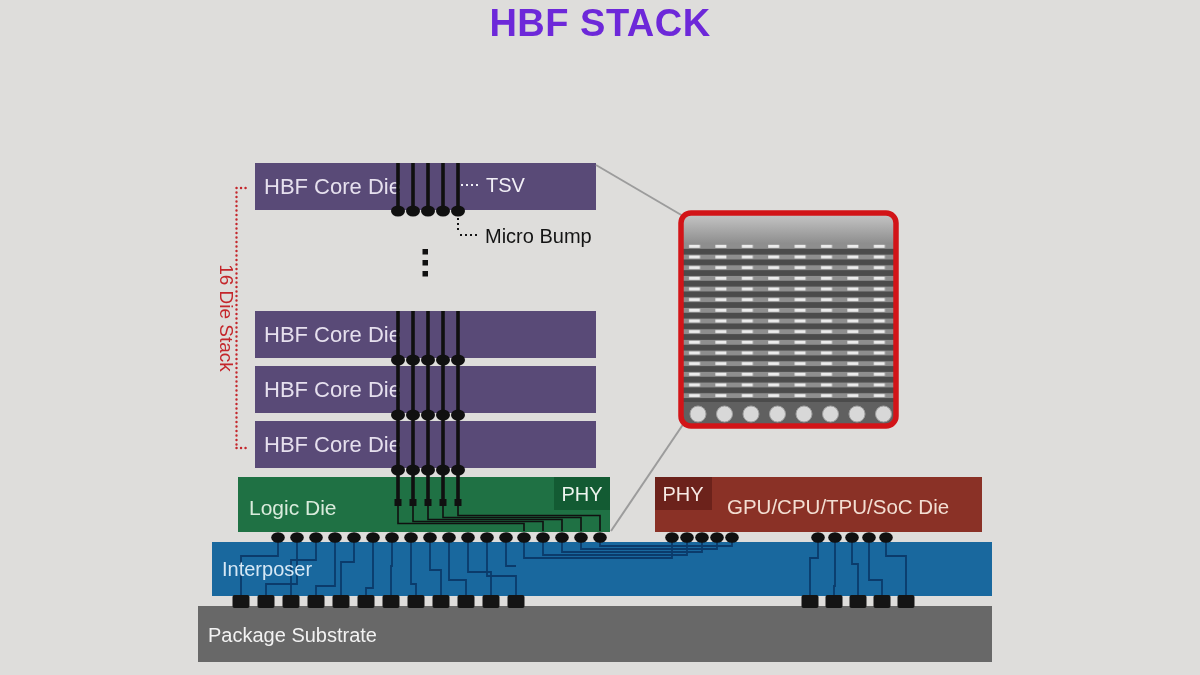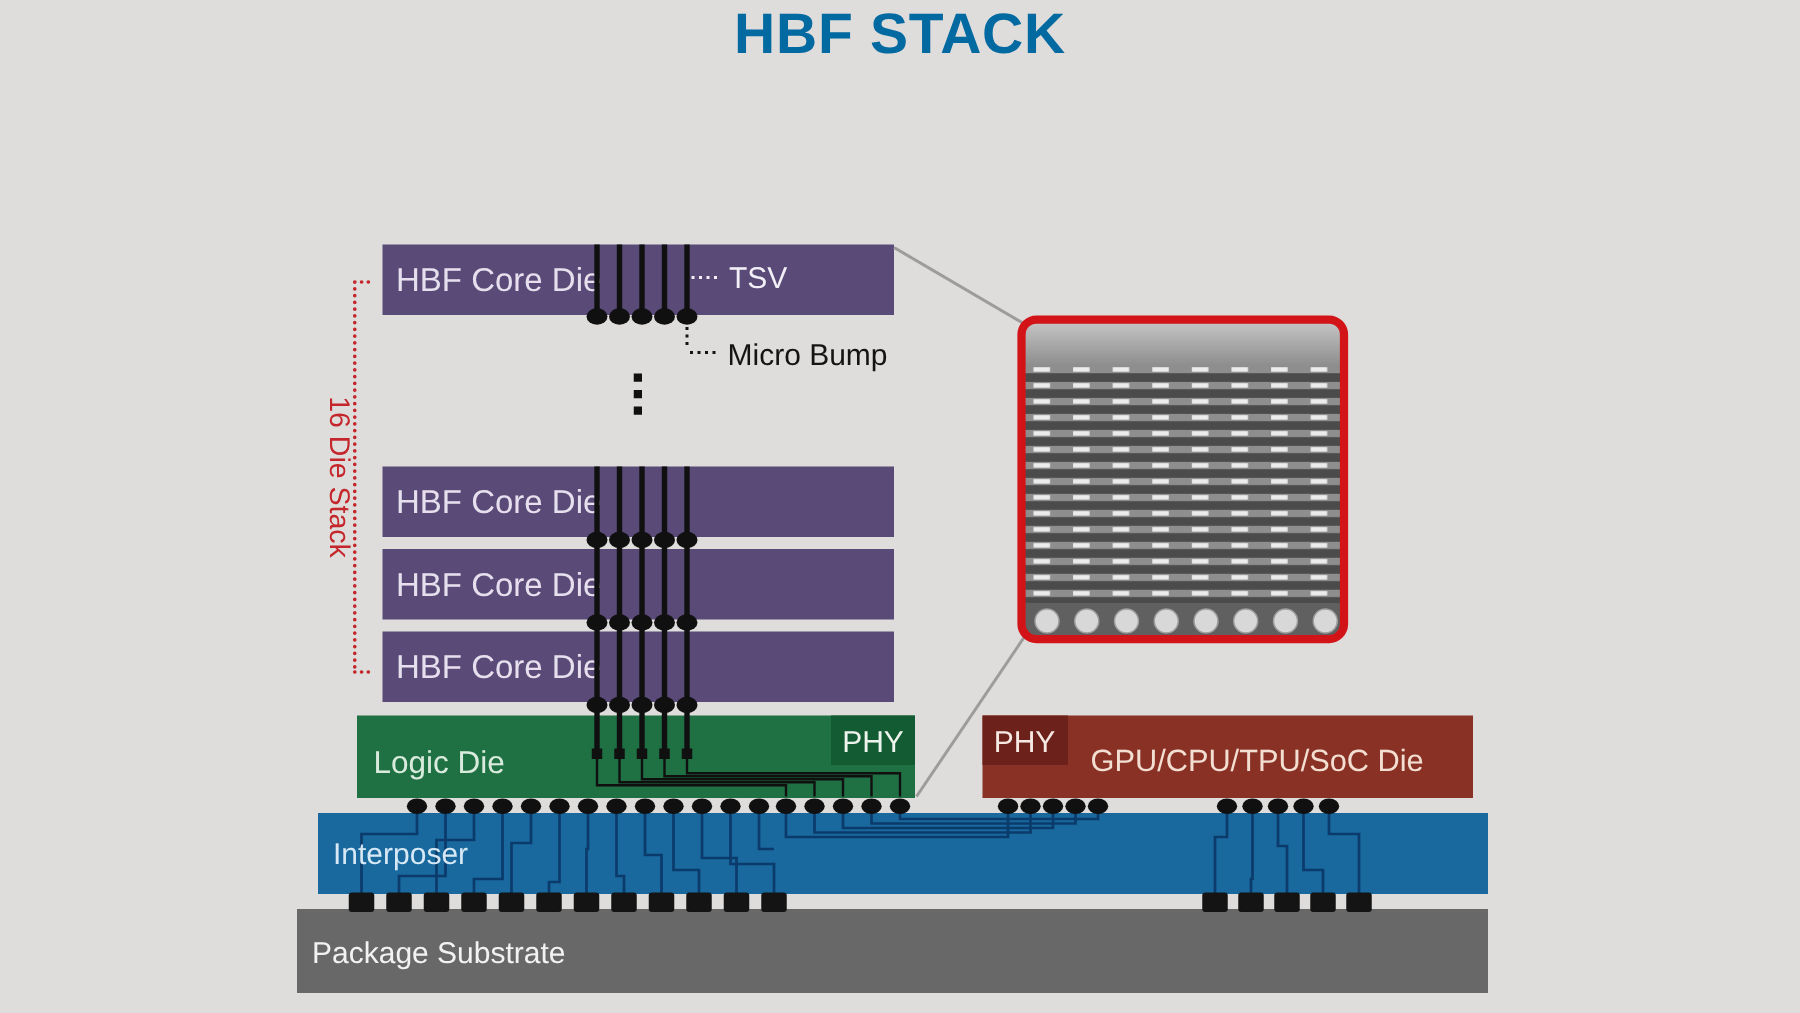--- a/index.html
+++ b/index.html
@@ -1,19 +1,19 @@
 <!DOCTYPE html>
 <html><head>
 <meta charset="utf-8">
 <style>
   html,body{margin:0;padding:0;background:#DEDDDB;}
   #canvas{position:relative;width:1200px;height:675px;background:#DEDDDB;overflow:hidden;
           font-family:"Liberation Sans",sans-serif;}
   #title{position:absolute;top:2px;left:0;width:100%;text-align:center;
-         font-size:38px;font-weight:700;color:#0369a1;letter-spacing:.5px;}
+         font-size:38px;font-weight:700;color:#6d28d9;letter-spacing:.5px;}
   svg text{font-family:"Liberation Sans",sans-serif;}
 </style>
 </head>
 <body>
 
 <div id="canvas">
   <div id="title">HBF STACK</div>
 
   <svg width="1200" height="675" viewBox="0 0 1200 675">
     <defs>

